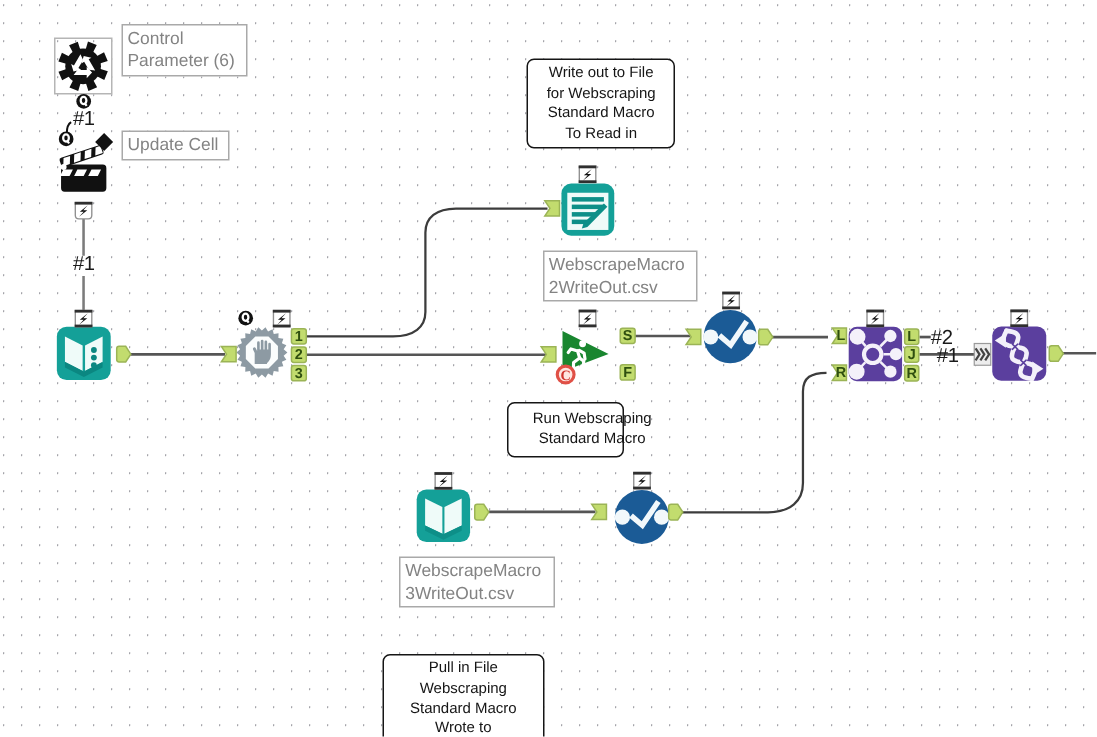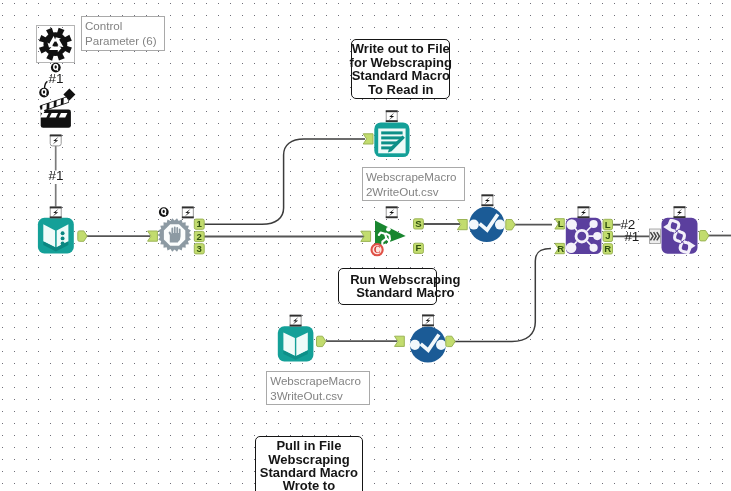--- a/index.html
+++ b/index.html
@@ -7,23 +7,23 @@
        font-family:"Liberation Sans",sans-serif;}
   #canvas{position:relative;width:731px;height:491px;background:#ffffff;
      background-image:
        radial-gradient(circle 0.6px at 0.5px 0.5px,#6e6e78 55%,rgba(255,255,255,0) 100%);
      background-size:12px 12px;background-position:2px 3px;}
   .layer{position:absolute;left:0;top:0;width:731px;height:491px;}
   .lbl{position:absolute;background:#fff;border:1px solid #a9a9a9;color:#838383;
        font-size:11.6px;line-height:15.5px;padding:1px 3px;white-space:pre;
        box-sizing:border-box;}
   .ann{position:absolute;background:#fff;border:1.3px solid #151515;border-radius:5px;
-       color:#151515;font-size:13px;line-height:13.4px;text-align:center;
+       color:#151515;font-size:10px;line-height:13.4px;text-align:center;
        padding:2px 4px;white-space:pre;box-sizing:border-box;
-       display:flex;align-items:center;justify-content:center;font-weight:bold;}
+       display:flex;align-items:center;justify-content:center;}
   .tag{position:absolute;color:#1a1a1a;font-size:13.5px;line-height:13.5px;letter-spacing:-0.2px;}
 </style>
 </head>
 <body>
 
 <div id="canvas">
 
 <svg class="layer" width="731" height="491">
   <g fill="none" stroke="#555555" stroke-width="1.8">
 
@@ -372,30 +372,31 @@
       <path d="M650.4,232.2 L653.0,236.2 L650.4,240.3"></path>
       <path d="M653.6,232.2 L656.2,236.2 L653.6,240.3"></path>
       <path d="M656.8,232.2 L659.4,236.2 L656.8,240.3"></path>
     </g>
   </g>
 </g>
     </svg>
 
 <div class="lbl" style="left:81px;top:15.7px;width:84px;height:35px;">Control
 Parameter (6)</div>
+<div class="lbl" style="left:81px;top:87.4px;width:72px;height:20px;">Update Cell</div>
 <div class="lbl" style="left:361.9px;top:166.9px;width:103.5px;height:34px;">WebscrapeMacro
 2WriteOut.csv</div>
 <div class="lbl" style="left:266.2px;top:370.9px;width:103.5px;height:34px;">WebscrapeMacro
 3WriteOut.csv</div>
 
 <div class="ann" style="left:351.2px;top:39.4px;width:99.2px;height:59.8px;">Write out to File
 for Webscraping
 Standard Macro
 To Read in</div>
-<div class="ann" style="left:338.3px;top:267.6px;width:99px;height:37.6px;padding-left:39px;">Run Webscraping
+<div class="ann" style="left:338.3px;top:267.6px;width:78px;height:37.6px;padding-left:39px;">Run Webscraping
 Standard Macro</div>
 <div class="ann" style="left:254.8px;top:436px;width:108.2px;height:59.9px;">Pull in File
 Webscraping
 Standard Macro
 Wrote to</div>
 
 <div class="tag" style="left:48.6px;top:71.5px;">#1</div>
 <div class="tag" style="left:48.6px;top:168.8px;">#1</div>
 <div class="tag" style="left:620.5px;top:218.3px;">#2</div>
 <div class="tag" style="left:624.5px;top:230.2px;">#1</div>

